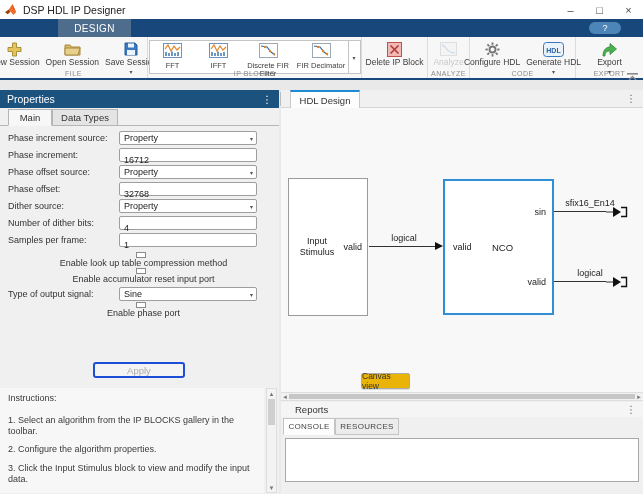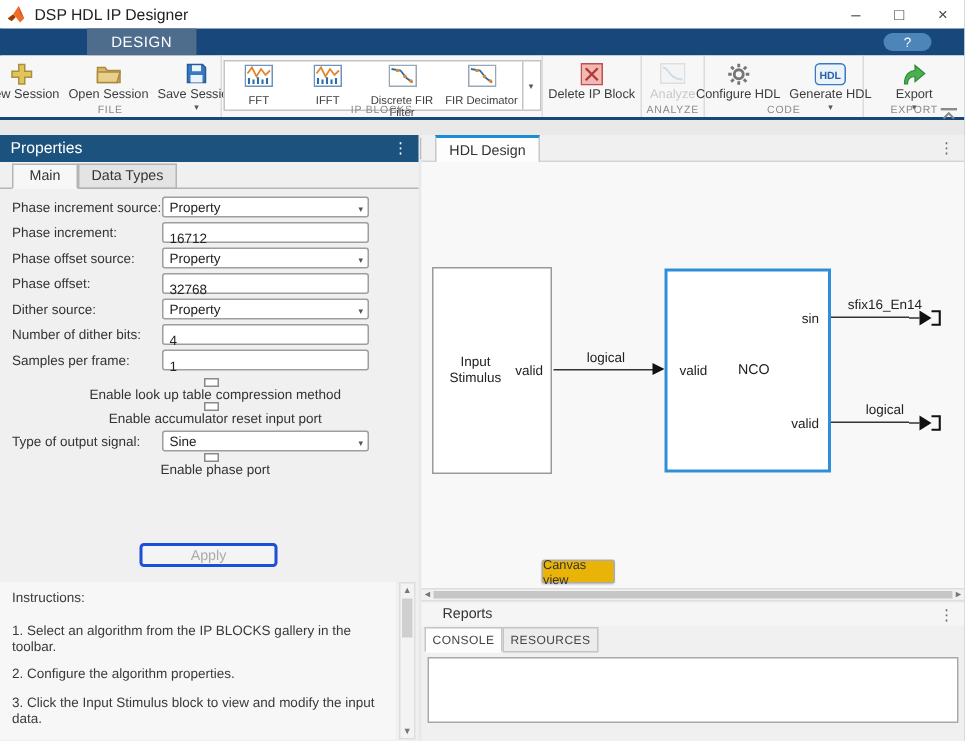--- a/index.html
+++ b/index.html
@@ -41,21 +41,21 @@
   .right-bg { position:absolute; left:281px; top:90px; width:362px; height:404px; background:#F0F0F0; }
   
   .props-header { position:absolute; left:0; top:90px; width:279px; height:18px; background:#1C527E; color:#fff; display:flex; align-items:center; padding:0 7px; }
   .props-header .ph-t { font-size:10.5px; }
   .panel-kebab { margin-left:auto; font-size:10px; color:#fff; cursor:default; }
   .props-tabs { position:absolute; left:0; top:109px; width:279px; height:17px; }
   .props-tabs::after { content:""; position:absolute; left:0; right:0; bottom:0; border-bottom:1px solid #B5B5B5; }
   .ptab { position:absolute; top:0; height:17px; font-size:9.5px; color:#333; display:flex; align-items:center; justify-content:center; border:1px solid #B5B5B5; background:#E4E4E4; }
   .ptab.sel { background:#F7F7F7; border-bottom-color:#F7F7F7; z-index:2; }
   .pform { position:absolute; left:0; top:129px; width:279px; }
-  .frow { height:17px; display:flex; align-items:center; padding-left:8px; }
+  .frow { height:17px; display:flex; align-items:center; padding-left:8px;gap:11px; }
   .frow .flabel { width:100px; font-size:9px; color:#333; }
   .fctl { width:138px; height:14px; background:#fff; border:1px solid #9E9E9E; border-radius:2px; position:relative; }
   .fctl .fval { position:absolute; left:4px; top:1px; font-size:9px; color:#222; }
   .fctl .fdd { position:absolute; right:3px; top:3px; font-size:6px; color:#555; }
   .fctl input { width:100%; height:100%; border:none; outline:none; font-size:9px; color:#222; padding-left:4px; background:transparent; }
   .cbrow { height:16px; display:flex; align-items:center; padding-left:8px;flex-direction:column; }
   .cbrow .cbox { width:10px; height:10px; background:#fff; border:1px solid #8a8a8a; margin-right:5px; }
   .cbrow .cblabel { font-size:9px; color:#333; }
   .apply-btn { position:absolute; left:93px; top:362px; width:92px; height:16px; background:#F4F4F4; border:2px solid #1d4ed8; border-radius:3px; color:#ABABAB; font-size:9.5px; display:flex; align-items:center; justify-content:center; }
   .instructions { position:absolute; left:0; top:388px; width:264px; height:105px; background:#F7F7F7; overflow:hidden; padding:5px 4px 0 8px; }

